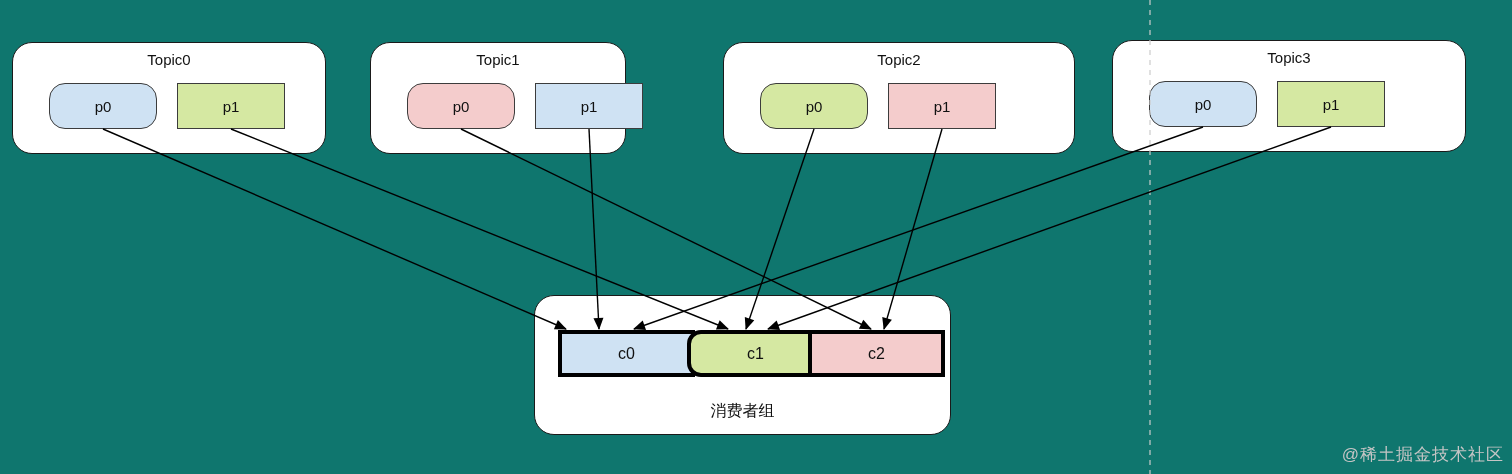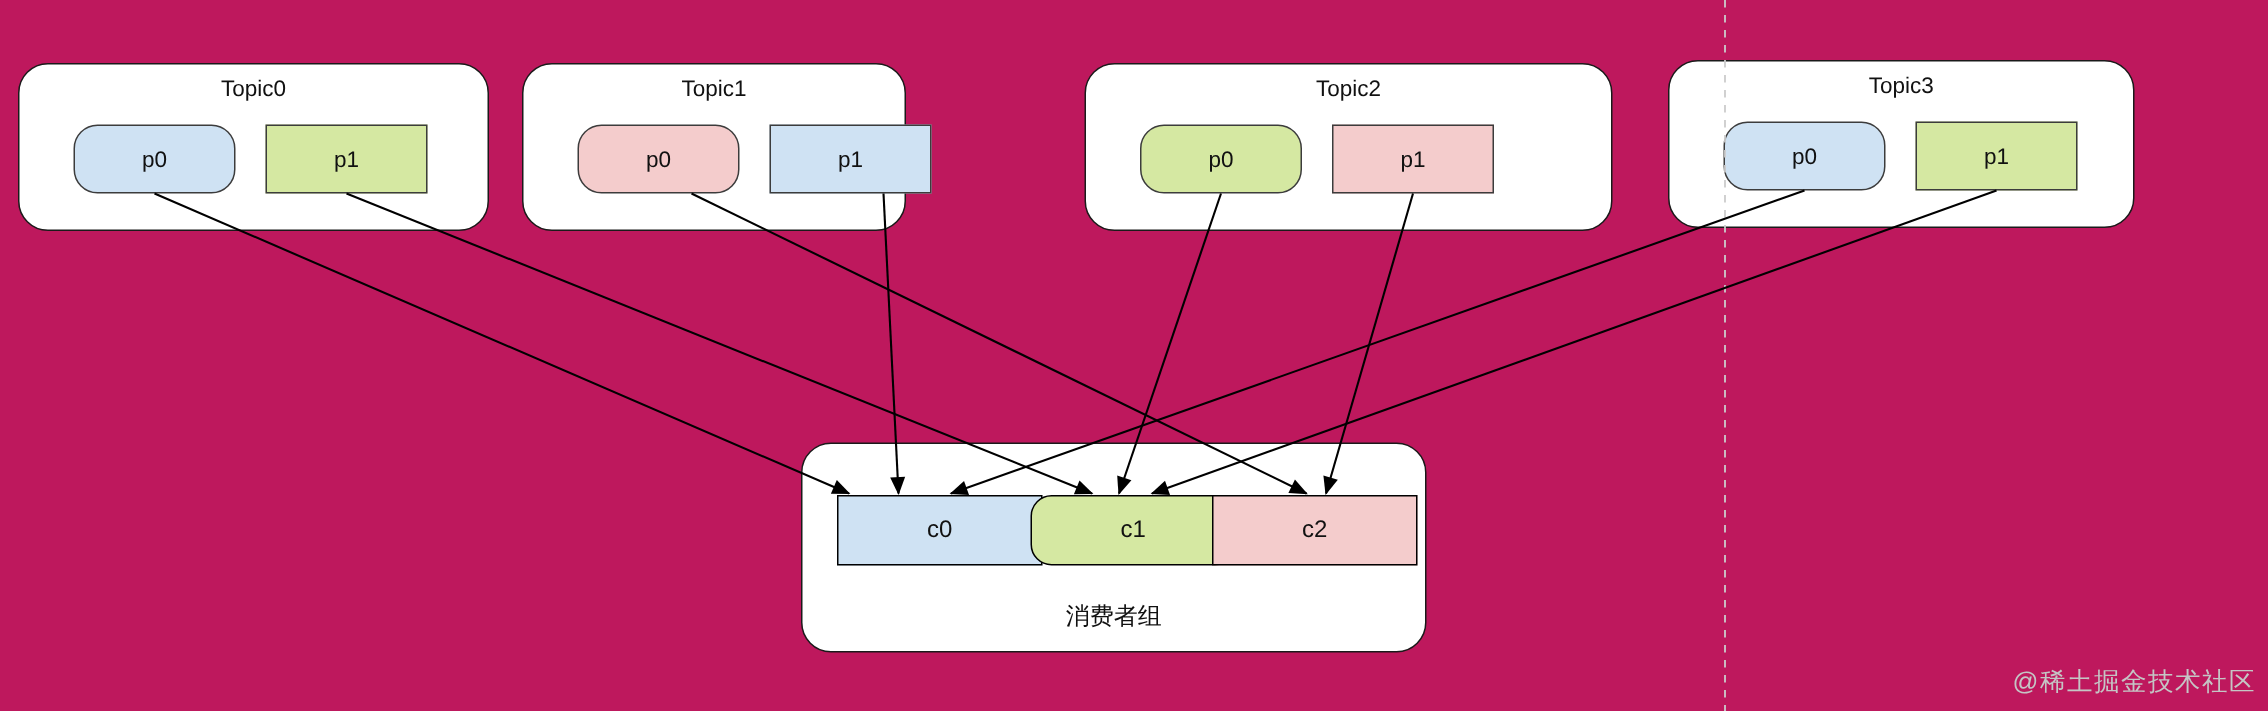--- a/index.html
+++ b/index.html
@@ -1,36 +1,36 @@
 <!DOCTYPE html>
 <html><head>
 <meta charset="utf-8">
 <style>
   html,body{margin:0;padding:0;background:#ffffff;}
   .canvas{
     position:relative;
     width:1512px;height:474px;
-    background:#be185d;
+    background:#0f766e;
     overflow:hidden;
     font-family:"Liberation Sans", sans-serif;
     color:#111111;
   }
   
   .topic{
     position:absolute;
     height:112px;
     background:#ffffff;
     border:1.5px solid #1a1a1a;
     border-radius:20px;
     box-sizing:border-box;
   }
   #t0{left:12px;top:42px;width:314px;}
-  #t1{left:348px;top:42px;width:256px;}
+  #t1{left:370px;top:42px;width:256px;}
   #t2{left:723px;top:42px;width:352px;}
-  #t3{left:1112px;top:40px;width:311px;}
+  #t3{left:1112px;top:40px;width:354px;}
   .topic-title{
     position:absolute;top:8px;left:0;width:100%;
     text-align:center;font-size:15px;line-height:18px;
   }
   .part{
     position:absolute;top:40px;width:108px;height:46px;
     border:1px solid #3c3c3c;
     box-sizing:border-box;
     display:flex;align-items:center;justify-content:center;
     font-size:15px;
@@ -40,21 +40,21 @@
   
   .group{
     position:absolute;left:534px;top:295px;width:417px;height:140px;
     background:#ffffff;
     border:1.5px solid #1a1a1a;
     border-radius:20px;
     box-sizing:border-box;
   }
   .consumer{
     position:absolute;top:34px;width:137px;height:47px;
-    border:1px solid #000000;
+    border:4px solid #000000;
     box-sizing:border-box;
     display:flex;align-items:center;justify-content:center;
     font-size:16px;
   }
   #c0{left:23px;}
   #c1{left:152px;border-radius:14px;}
   #c2{left:273px;}
   .group-label{
     position:absolute;bottom:12px;left:0;width:100%;
     text-align:center;font-size:16px;

